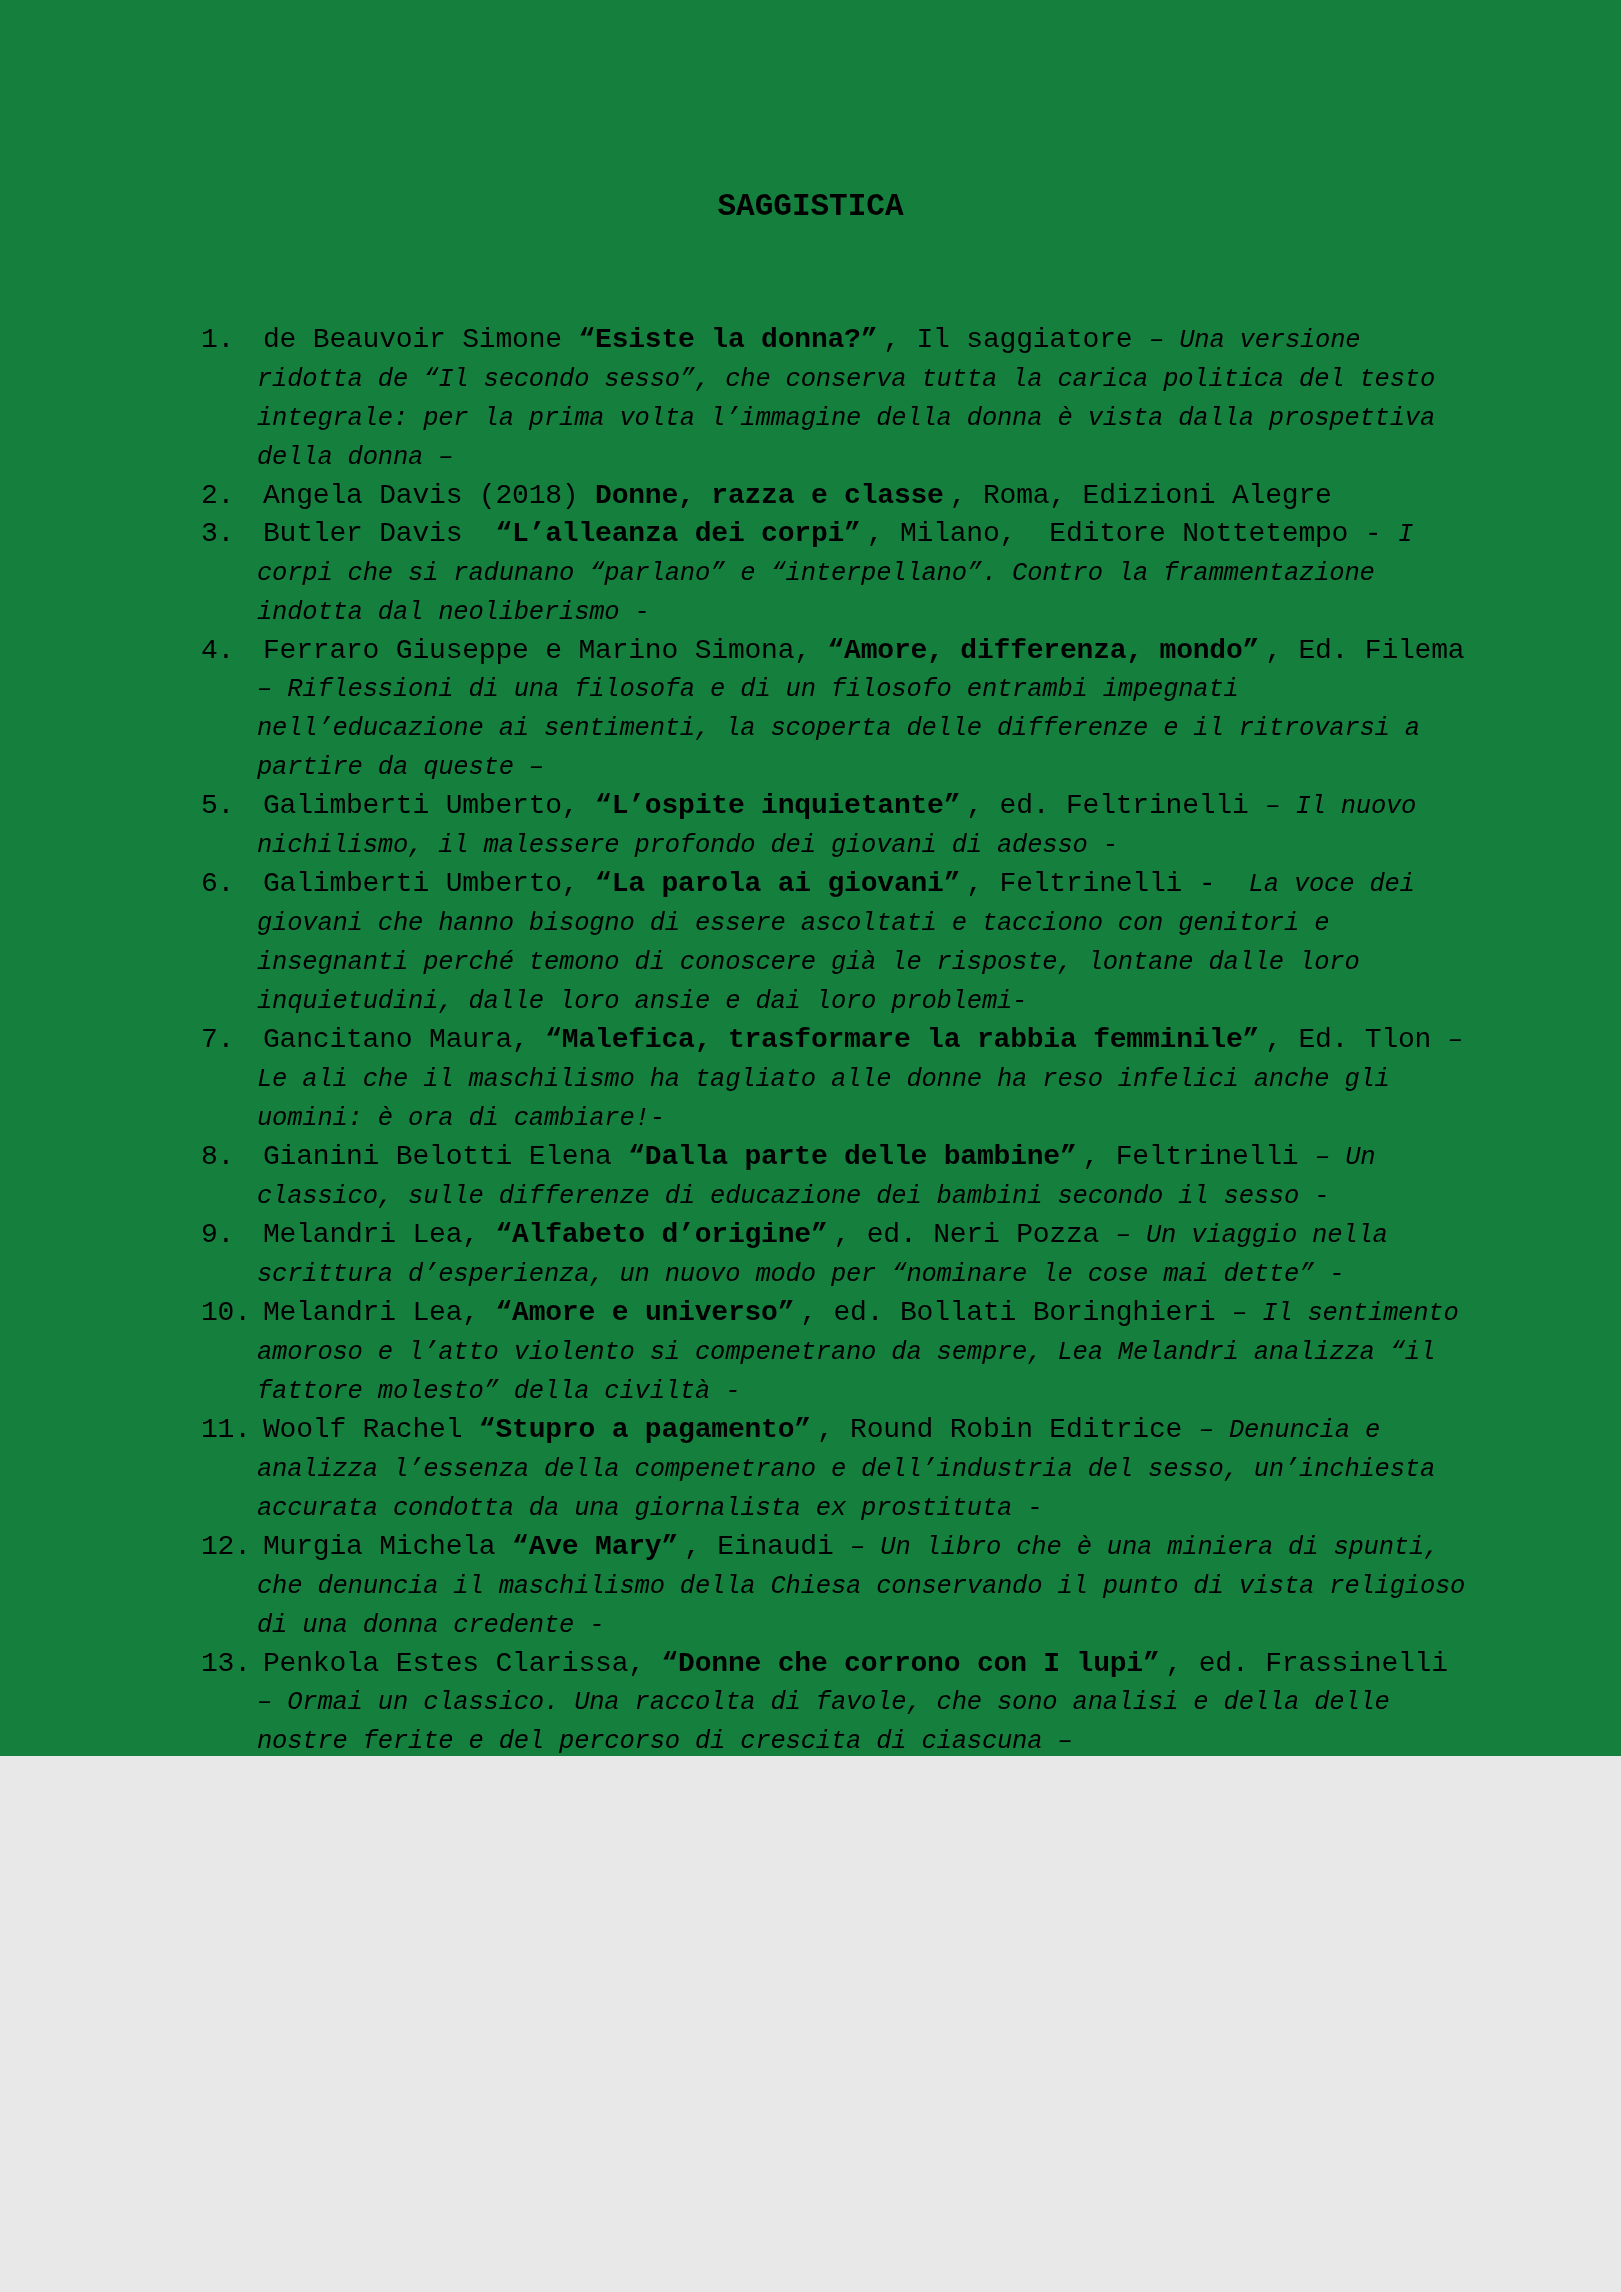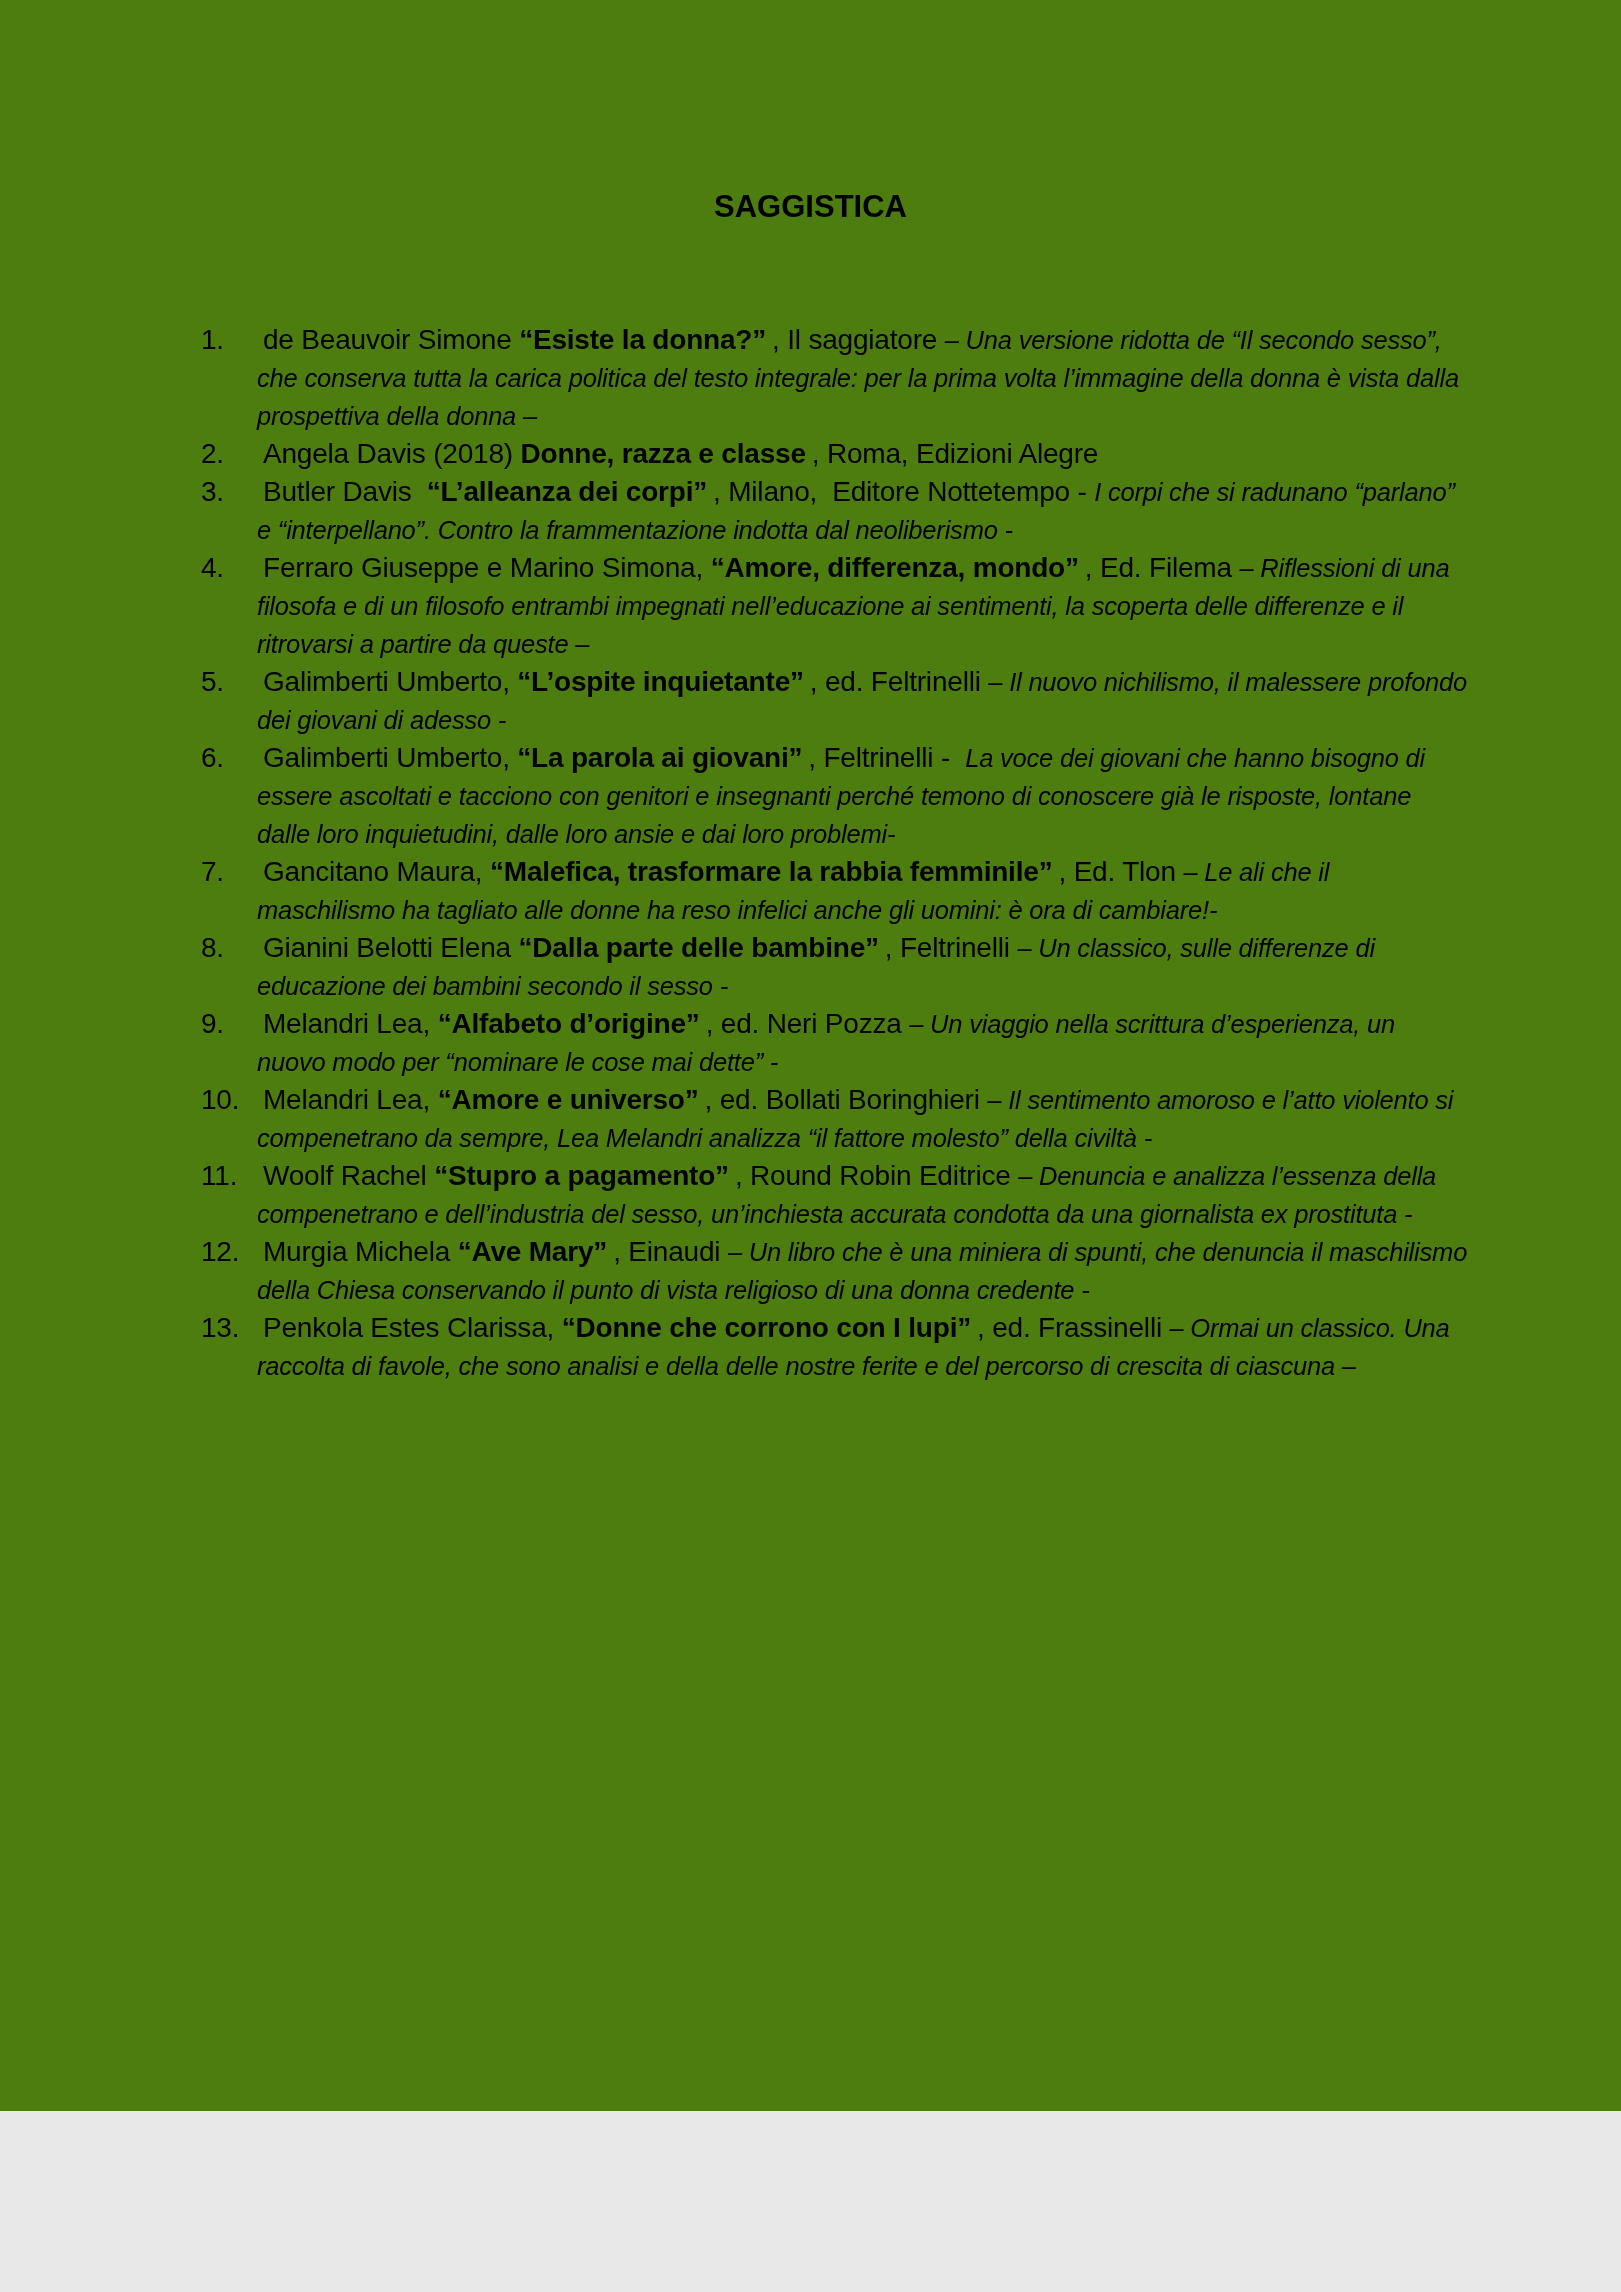--- a/index.html
+++ b/index.html
@@ -1,20 +1,20 @@
 <!DOCTYPE html>
 <html><head>
 <meta charset="utf-8">
 <style>
   html,body { margin:0; padding:0; background:#e8e8e8; }
   .page {
     position:relative;
-    width:1621px; height:2111px;
-    background:#4d7c0f;
-    font-family:Liberation Sans, sans-serif;
+    width:1621px; height:1756px;
+    background:#15803d;
+    font-family:Liberation Mono, monospace;
     color:#000000;
     overflow:hidden;
     margin:0 auto;
   }
   .doc-title {
     position:absolute;
     top:188px; left:0;
     width:100%;
     text-align:center;
     font-size:31px;

